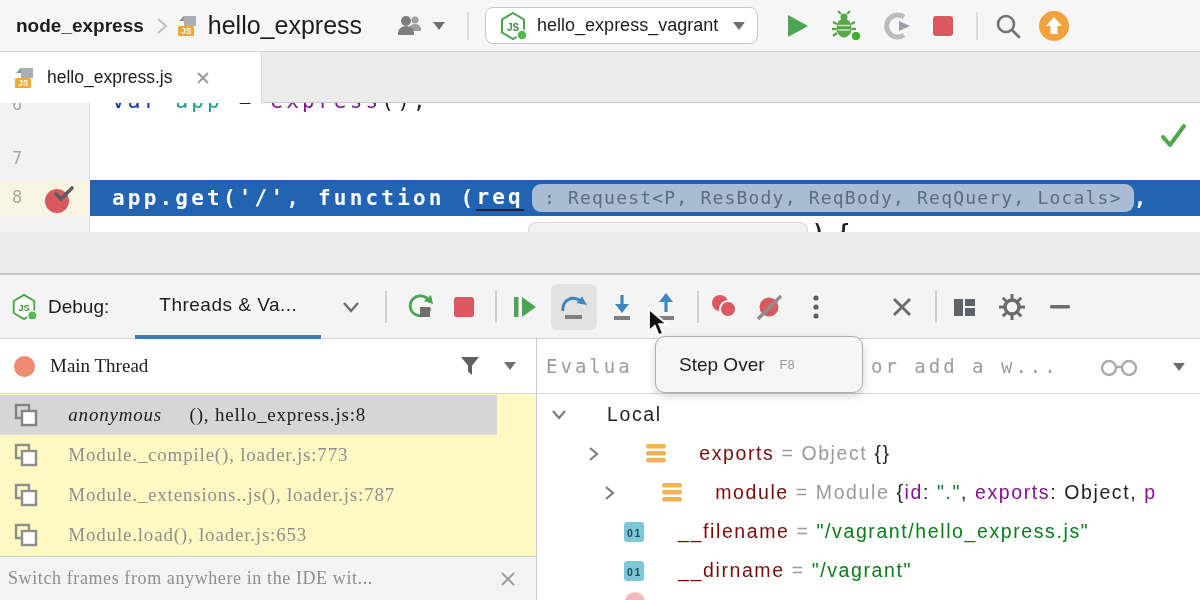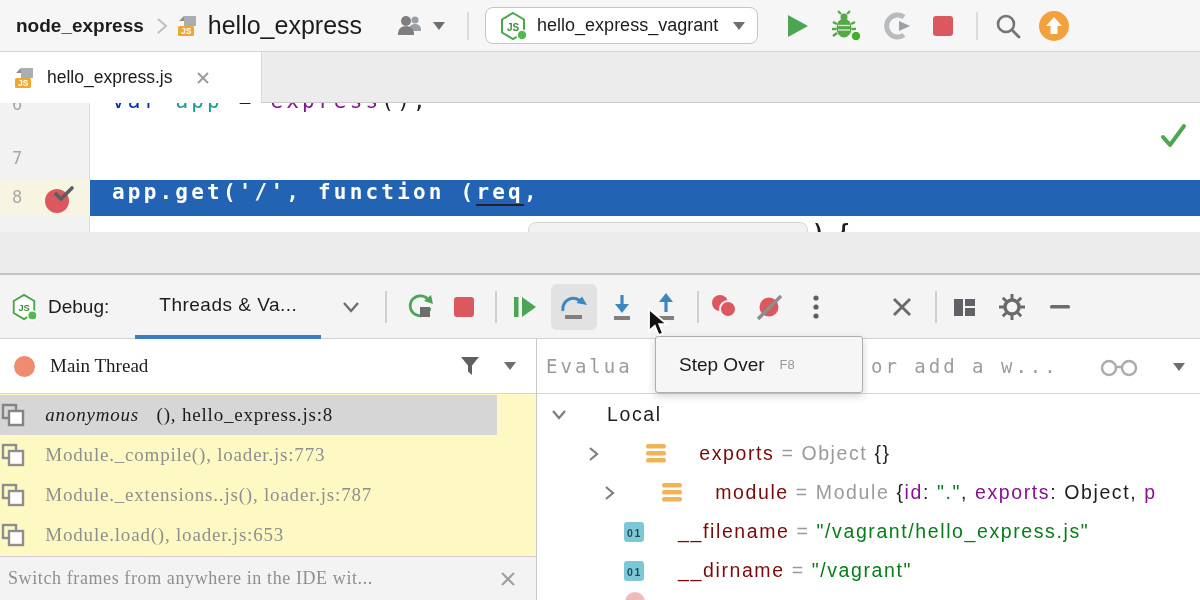--- a/index.html
+++ b/index.html
@@ -28,21 +28,21 @@
 
   
   .editor { left:0; top:103px; width:1200px; height:129px; background:#fff; overflow:hidden; }
   .gutter { position:absolute; left:0; top:0; width:90px; height:129px; background:#F2F2F2; border-right:1px solid #DCDCDC; }
   .gutter-exec { position:absolute; left:0; top:77px; width:90px; height:36px; background:#F8F4E2; }
   .lnum { position:absolute; left:12px; font-family:"DejaVu Sans Mono", monospace; font-size:17px; color:#A8A8A8; }
   .code { font-family:"DejaVu Sans Mono", monospace; font-size:21px; letter-spacing:3.2px; white-space:pre; }
   .line6 { position:absolute; left:112px; top:-14px; }
   .kw  { color:#0033B3; } .vname { color:#1A9C8F; } .fncall { color:#871094; } .plain { color:#1f1f1f; }
   .execline { position:absolute; left:90px; top:77px; right:0; height:36px; background:#2363B4;
-              display:flex; align-items:flex-start; padding-left:22px; }
+              display:flex; align-items:center; padding-left:22px; }
   .execline .code { color:#fff; font-weight:bold; }
   .param-eval { border-bottom:2.5px solid #20222b; }
   .hint-chip { font-family:"DejaVu Sans Mono", monospace; font-size:18px; letter-spacing:1.2px; color:#5F6B7E;
                background:#A9BCD3; border-radius:9px; padding:3px 12px 4px 12px; margin-left:8px; white-space:pre; }
   .frag-chip { position:absolute; left:528px; top:119px; width:280px; height:16px; background:#F2F2F2;
                border:1.5px solid #D5D5D5; border-radius:8px; }
   .frag-text { position:absolute; left:812px; top:117px; font-family:"DejaVu Sans Mono", monospace;
                font-size:21px; font-weight:bold; color:#1f1f1f; }
 
   
@@ -58,40 +58,40 @@
   .tbtn { display:flex; align-items:center; justify-content:center; width:38px; height:40px; }
   .tbtn.hl { background:#E2E2E2; border-radius:6px; width:46px; height:46px; }
 
   
   .frames-pane { left:0; top:339px; width:536px; height:261px; background:#fef9c3; overflow:hidden;font-family:Liberation Serif, serif; }
   .fp-header { position:absolute; left:0; top:0; width:536px; height:55px; background:#fff;
                border-bottom:1px solid #D6D6D6; display:flex; align-items:center; }
   .thread-dot { width:21px; height:21px; border-radius:50%; background:#EF8B70; margin-left:14px; }
   .thread-label { font-size:19px; color:#1c1c1c; margin-left:15px; }
   .frame-row { position:absolute; left:0; width:497px; height:40px; display:flex; align-items:center;
-               padding-left:0; gap:12px; font-size:19px; letter-spacing:0.8px; color:#8F8F8F; white-space:pre; }
+               padding-left:13px; gap:22px; font-size:19px; letter-spacing:0.8px; color:#8F8F8F; white-space:pre; }
   .frame-row.sel { background:#D6D6D6; color:#1c1c1c; }
   .frame-row .it { font-style:italic; }
   .fp-banner { position:absolute; left:0; top:217px; width:536px; height:44px; background:#F3F3F3;
                border-top:1px solid #CFCFCF; display:flex; align-items:center; padding-left:8px;
                font-size:18px; letter-spacing:0.6px; color:#8F8F8F; }
 
   .vars-pane { left:536px; top:339px; width:664px; height:261px; background:#fff; overflow:hidden;
                border-left:1px solid #C9C9C9; }
   .vp-header { position:absolute; left:0; top:0; width:664px; height:55px; background:#fff; border-bottom:1px solid #D6D6D6; }
   .eval-text { position:absolute; top:16px; font-family:"DejaVu Sans Mono", monospace; font-size:19px;
                letter-spacing:3px; color:#9C9C9C; white-space:pre; }
   .tree-row { position:absolute; height:39px; display:flex; align-items:center; font-size:19.5px;
               letter-spacing:1.6px; white-space:pre; }
   .vn { color:#7A0A0A; } .veq { color:#9A9A9A; } .vtype { color:#9A9A9A; } .vval { color:#067D17; }
   .vprop { color:#871094; } .vdark { color:#1f1f1f; }
 
   
   .tooltip { left:655px; top:336px; width:208px; height:57px; background:#F6F6F6; border:1px solid #AFAFAF;
-             border-radius:3px; box-shadow:0 3px 8px rgba(0,0,0,0.18); display:flex; align-items:center;
+             border-radius:10px; box-shadow:0 3px 8px rgba(0,0,0,0.18); display:flex; align-items:center;
              padding-left:23px; gap:15px; z-index:40; }
   .tt-title { font-size:19px; color:#1c1c1c; }
   .tt-key { font-size:13px; color:#9A9A9A; }
   .cursor { z-index:50; left:647px; top:308px; }
 </style>
 </head>
 <body>
 
 <div class="abs topbar">
   <span class="crumb-project">node_express</span>
@@ -208,20 +208,21 @@
   <span class="abs" style="left:44px; top:82px">
     <svg width="34" height="30" viewBox="0 0 34 30">
       <circle cx="13" cy="16" r="12" fill="#DB5860"></circle>
       <polyline points="12,9 17,14 28,3" fill="none" stroke="#5A5E60" stroke-width="3.6" stroke-linecap="round"></polyline>
     </svg>
   </span>
   <div class="code line6"><span class="kw">var</span><span class="vname"> </span><span class="vname">app</span><span class="plain"> = </span><span class="fncall">express</span><span class="plain">();</span></div>
   <div class="execline">
     <span class="code">app.get('/', function (</span>
       <span class="code param-eval">req</span>
+      <span class="hint-chip">: Request&lt;P, ResBody, ReqBody, ReqQuery, Locals&gt;</span>
       <span class="code">,</span>
   </div>
   <span class="abs" style="left:1154px; top:14px">
     <svg width="38" height="38" viewBox="0 0 38 38">
       <polyline points="9,20 16,28 30,9" fill="none" stroke="#4EA64E" stroke-width="4" stroke-linecap="round" stroke-linejoin="round"></polyline>
     </svg>
   </span>
   <div class="frag-chip"></div>
   <div class="frag-text">) {</div>
 </div>

